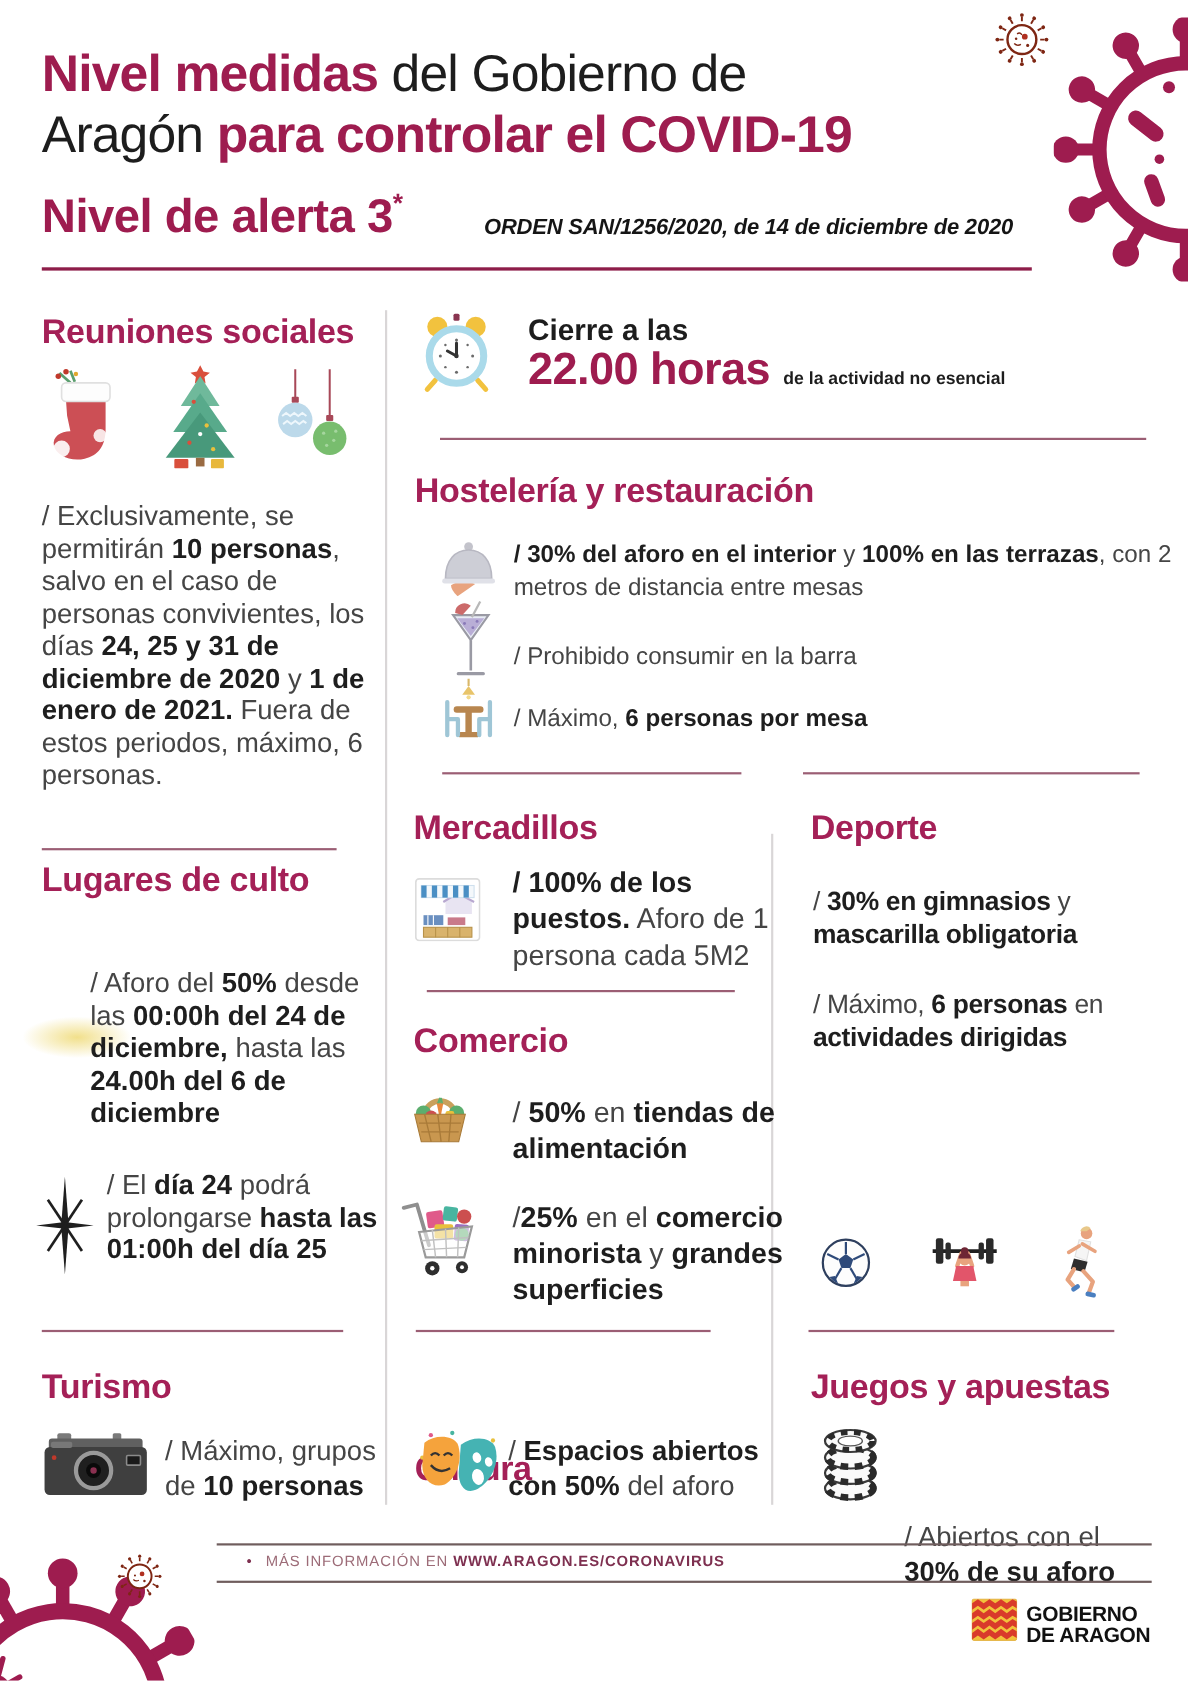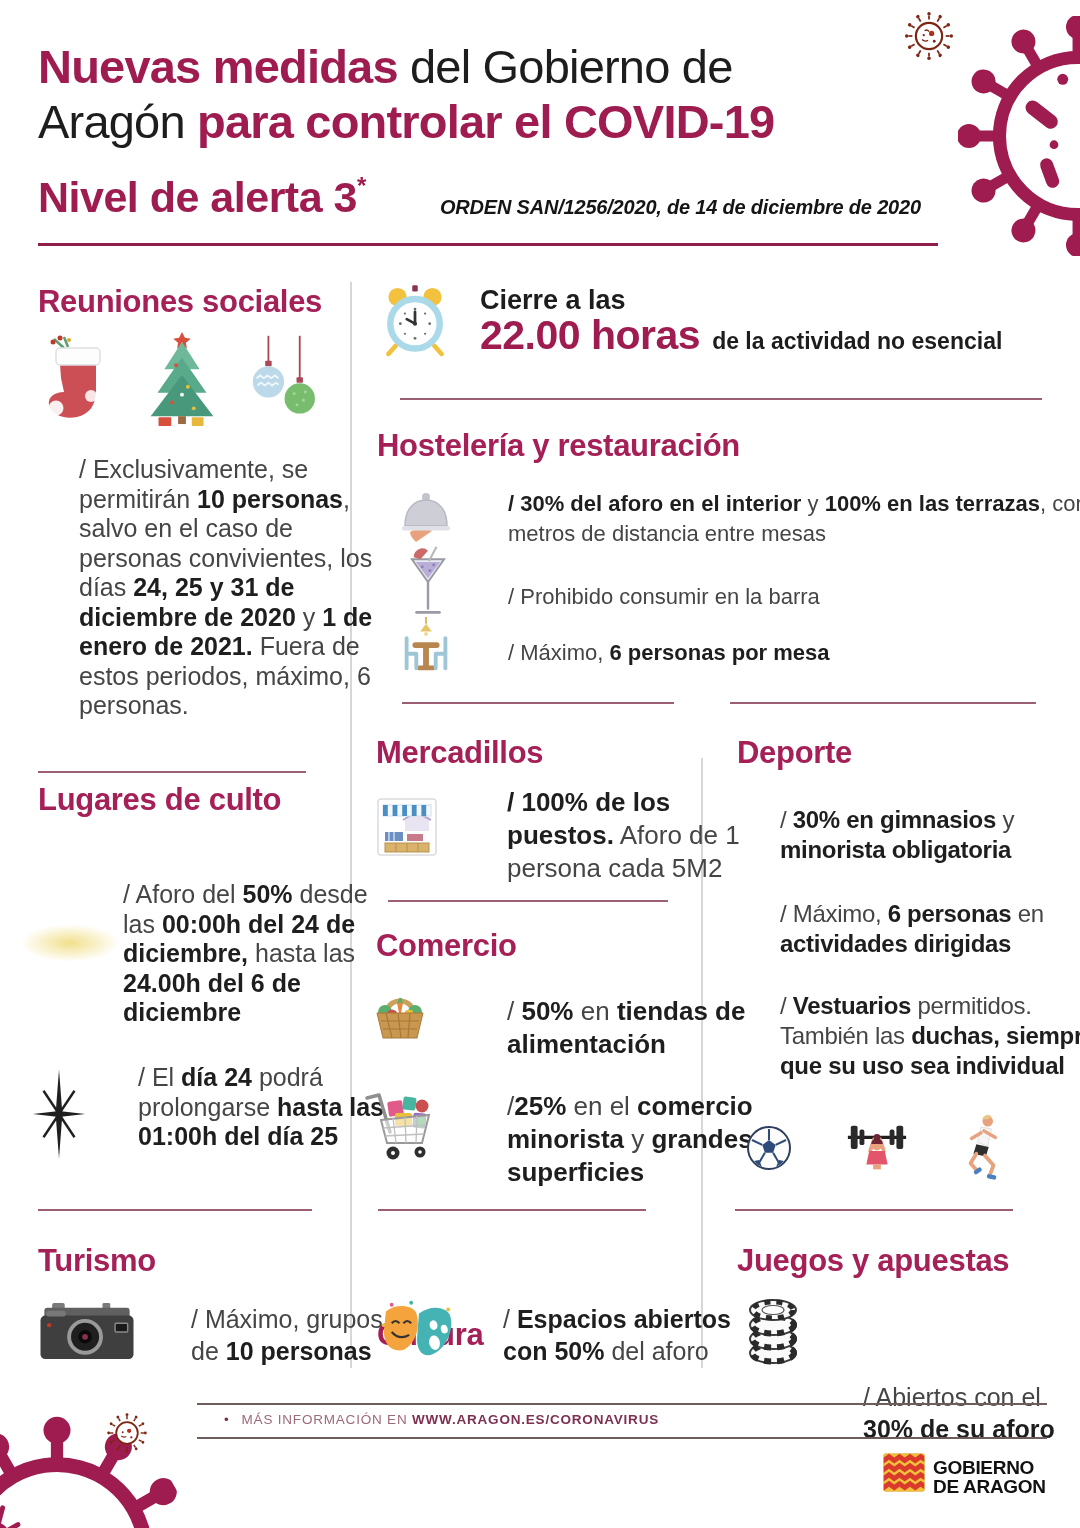--- a/index.html
+++ b/index.html
@@ -13,47 +13,47 @@
   .t-line{font-size:47px;line-height:1.16;letter-spacing:-0.8px;color:#1d1d1d;font-weight:400;}
   .t-line .a{color:var(--accent);font-weight:700;}
   .alert{font-size:43px;color:var(--accent);font-weight:700;letter-spacing:-0.5px;text-align:center;}
   .alert sup{font-size:24px;vertical-align:18px;}
   .order{font-size:20px;font-style:italic;font-weight:700;color:#151515;letter-spacing:-0.2px;}
   .rule{height:2px;background:var(--rule-soft);}
   .rule-header{height:3px;background:var(--rule);}
   .vrule{width:2px;background:var(--divider);}
   .foot-rule{height:2px;background:var(--foot-rule);}
   .sec-title{font-size:31px;font-weight:700;color:var(--accent2);letter-spacing:-0.3px;}
-  .txt{color:var(--text);margin-left:41px;}
+  .txt{color:var(--text);}
   .txt .b{font-weight:700;color:var(--text-bold);}
   .body-lg{font-size:25px;line-height:29.5px;}
   .body-md{font-size:26px;line-height:33px;}
   .body-sm{font-size:22px;line-height:30px;}
   .body-dep{font-size:24px;line-height:30px;letter-spacing:-0.3px;}
   .body-bot{font-size:25px;line-height:32px;}
   .closing-l1{font-size:27px;font-weight:700;color:#1d1d1d;}
   .closing-l2 .big{font-size:41px;font-weight:700;color:var(--accent);letter-spacing:-0.5px;}
-  .closing-l2 .tail{font-size:23px;font-weight:700;color:#1d1d1d;margin-left:12px;}
+  .closing-l2 .tail{font-size:16px;font-weight:700;color:#1d1d1d;margin-left:12px;}
   .xmas-row{display:flex;gap:26px;align-items:flex-end;}
   .sport-row{display:flex;gap:52px;align-items:center;}
   .foot-info{font-size:13.5px;letter-spacing:0.8px;}
   .foot-info .dot{color:#7e3050;margin-right:12px;}
   .foot-info .pre{color:#9c6b77;}
   .foot-info .url{color:#7e3050;font-weight:700;}
   .logo{display:flex;align-items:flex-end;}
   .logo-text{margin-left:8px;font-size:19px;font-weight:700;color:#111;line-height:1.0;letter-spacing:-0.3px;}
   .glow{background:radial-gradient(ellipse at center, rgba(238,216,110,.8), rgba(255,255,255,0) 70%);}
 </style>
 </head>
 <body>
 
 <div id="page">
 
   <div class="abs" style="left:38px;top:40px;width:900px;">
-    <div class="t-line"><span class="a">Nuevas medidas</span><span> del Gobierno de</span></div>
+    <div class="t-line"><span class="a">Nivel medidas</span><span> del Gobierno de</span></div>
     <div class="t-line"><span>Aragón </span><span class="a">para controlar el COVID-19</span></div>
   </div>
   <div class="abs alert" style="left:38px;top:172px;"><span>Nivel de alerta 3</span><sup>*</sup></div>
   <div class="abs order" style="left:440px;top:196px;">ORDEN SAN/1256/2020, de 14 de diciembre de 2020</div>
   <div class="abs rule-header" style="left:38px;top:243px;width:900px;"></div>
 
   <div class="abs" style="left:958px;top:16px;width:240px;height:240px;">
     <svg width="240" height="240" viewBox="0 0 220 220">
       <defs>
         <g id="vspike" stroke="#9E1C4F" fill="#9E1C4F">
@@ -331,23 +331,22 @@
       </g>
       <circle cx="31" cy="67" r="6.5" fill="#2e2e2e"></circle>
         <circle cx="31" cy="67" r="2" fill="#fff"></circle>
       <circle cx="58" cy="66" r="5.5" fill="#2e2e2e"></circle>
         <circle cx="58" cy="66" r="1.8" fill="#fff"></circle>
     </svg>
   </div>
   <div class="abs txt body-md" style="left:466px;top:1090px;width:272px;"><span>/</span><span class="b">25%</span><span> en el </span><span class="b">comercio minorista</span><span> y </span><span class="b">grandes superficies</span></div>
 
   <div class="abs sec-title" style="left:737px;top:735px;">Deporte</div>
-  <div class="abs txt body-dep" style="left:739px;top:805px;width:330px;"><span>/ </span><span class="b">30% en gimnasios</span><span> y </span><span class="b">minorista obligatoria</span></div>
+  <div class="abs txt body-dep" style="left:739px;top:805px;width:330px;"><span>/ </span><span class="b">30% en gimnasios</span><span> y </span><span class="b">mascarilla obligatoria</span></div>
   <div class="abs txt body-dep" style="left:739px;top:899px;width:330px;"><span>/ Máximo, </span><span class="b">6 personas</span><span> en </span><span class="b">actividades dirigidas</span></div>
-  <div class="abs txt body-dep" style="left:739px;top:991px;width:332px;"><span>/ </span><span class="b">Vestuarios</span><span> permitidos. También las </span><span class="b">duchas, siempre que su uso sea individual</span></div>
   <div class="abs sport-row" style="left:746px;top:1112px;">
     <span>
       <svg width="46" height="46" viewBox="0 0 46 46">
         <circle cx="23" cy="23" r="21" fill="#fdfdfd" stroke="#2e3f5e" stroke-width="2"></circle>
         <polygon points="23,15 29.7,19.9 27.1,27.8 18.9,27.8 16.3,19.9" fill="#2e4a7a"></polygon>
         <g stroke="#2e4a7a" stroke-width="2">
           <line x1="23" y1="15" x2="23" y2="4"></line>
             <line x1="29.7" y1="19.9" x2="40" y2="15"></line>
           <line x1="27.1" y1="27.8" x2="33" y2="38"></line>
             <line x1="18.9" y1="27.8" x2="13" y2="38"></line>

